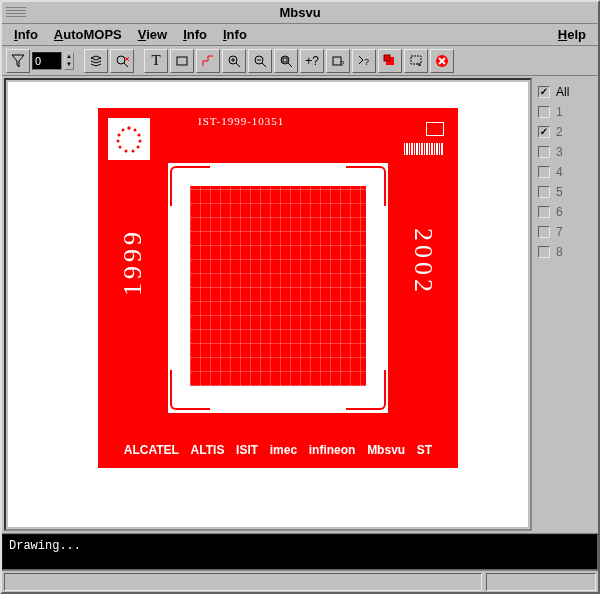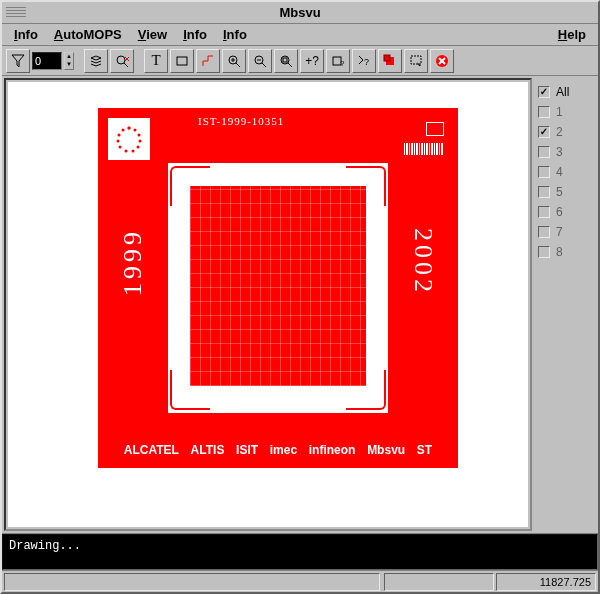--- a/index.html
+++ b/index.html
@@ -467,17 +467,16 @@
     </div>
   </div>
 
   <div class="status-area">
     <div class="console">
       <span>Drawing...</span>
     </div>
     <div class="statusbar">
       <div class="status-pad"></div>
       <div class="status-pad" style="flex:0 0 110px"></div>
-      <div class="coord">11827.725</div>
     </div>
   </div>
 
 </div>
 
 </body></html>

